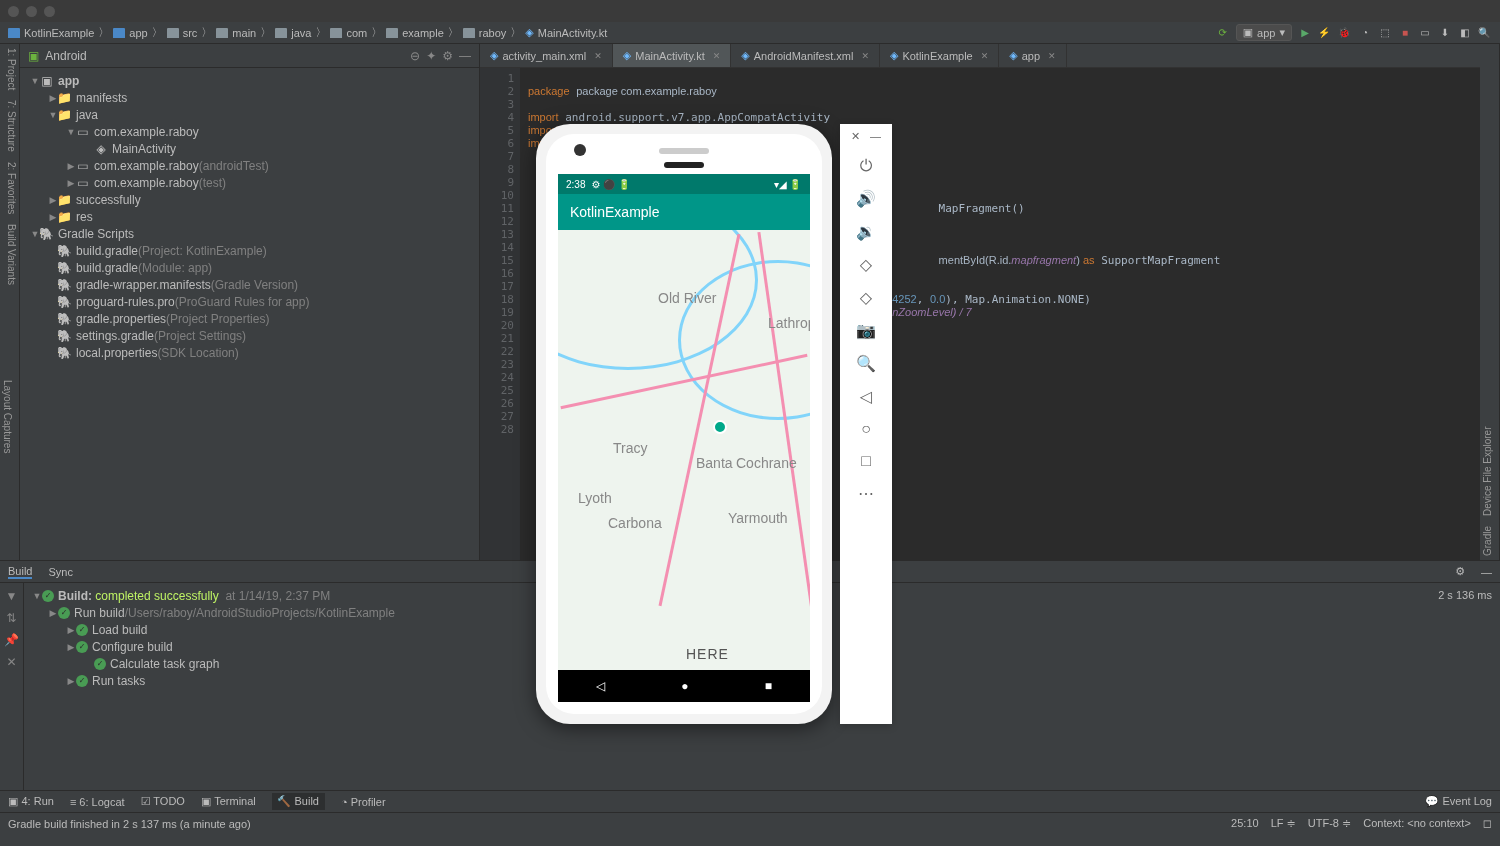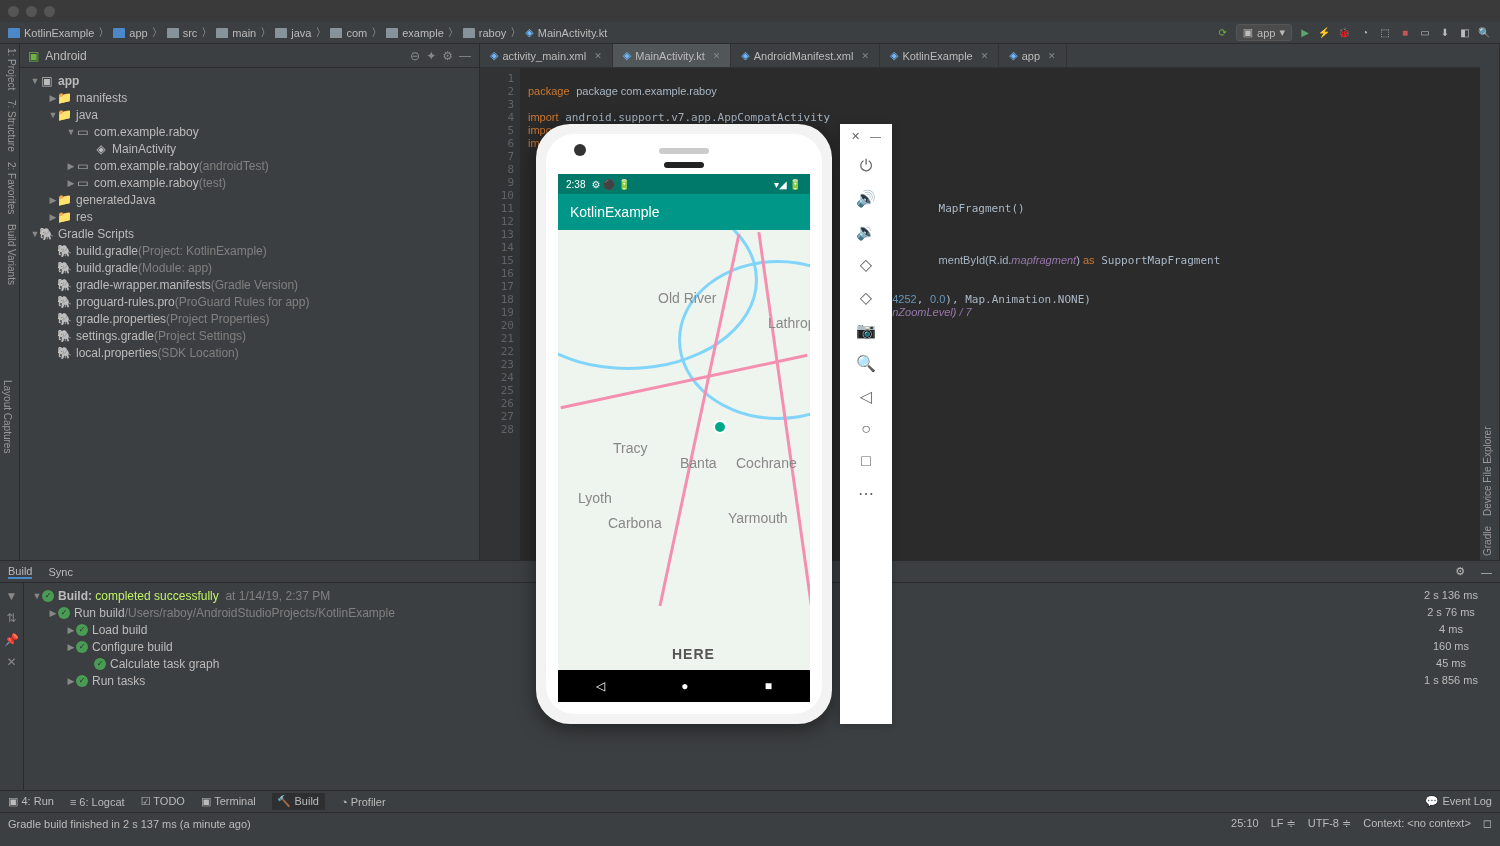--- a/index.html
+++ b/index.html
@@ -49,21 +49,21 @@
 .num { color: #6897bb; }
 .ital { color: #9876aa; font-style: italic; }
 
 
 .bottom-panel { height: 230px; border-top: 1px solid #2b2b2b; background: #3c3f41; display:flex; flex-direction:column;}
 .bp-tabs { height: 22px; display: flex; align-items: center; padding: 0 8px; gap: 16px; border-bottom:1px solid #2b2b2b; font-size:11px;}
 .bp-tabs .active { border-bottom: 2px solid #4a88c7; }
 .bp-content { flex:1; display:flex;}
 .bp-tool-col { width: 24px; border-right:1px solid #2b2b2b; display:flex; flex-direction:column; align-items:center; gap:8px; padding-top:6px; color:#888;}
 .bp-tree { flex:1; padding:4px 0;}
-.bp-times { width: 90px; text-align:center; padding:4px 8px 0 0; font-size:11px; line-height:17px;}
+.bp-times { width: 90px; text-align:right; padding:4px 8px 0 0; font-size:11px; line-height:17px;}
 .bp-item { display:flex; align-items:center; height:17px; padding-left:8px;}
 .ok-circle { width:12px;height:12px;border-radius:50%;background:#499c54;display:inline-flex;align-items:center;justify-content:center;color:#2b2b2b;font-size:8px;margin-right:4px;}
 
 
 .bottom-toolbar { height: 22px; border-top: 1px solid #2b2b2b; display: flex; align-items: center; padding: 0 8px; font-size: 11px; gap: 16px;}
 .bottom-toolbar .active-tool { background: #2d2f30; padding: 2px 6px;}
 
 
 .statusbar { height: 22px; border-top: 1px solid #2b2b2b; display: flex; align-items: center; padding: 0 8px; font-size: 11px; gap: 12px;}
 .statusbar .right { margin-left: auto; display: flex; gap: 12px;}
@@ -207,21 +207,21 @@
         </div>
         <div class="tree-item" style="padding-left: 46px;">
           <span class="arrow">▶</span>
           <span class="tree-icon">▭</span>
           <span class="">com.example.raboy</span> 
           <span class="dim">(test)</span>
         </div>
         <div class="tree-item" style="padding-left: 28px;">
           <span class="arrow">▶</span>
           <span class="tree-icon">📁</span>
-          <span class="">generatedJava</span>
+          <span class="">successfully</span>
         </div>
         <div class="tree-item" style="padding-left: 28px;">
           <span class="arrow">▶</span>
           <span class="tree-icon">📁</span>
           <span class="">res</span>
         </div>
         <div class="tree-item" style="padding-left: 10px;">
           <span class="arrow">▼</span>
           <span class="tree-icon">🐘</span>
           <span class="">Gradle Scripts</span>
@@ -333,27 +333,20 @@
       <div id="build-tree-items">
           <div class="bp-item" style="padding-left: 24px;"><span class="arrow">▶</span><span class="ok-circle">✓</span>Run build <span class="dim">/Users/raboy/AndroidStudioProjects/KotlinExample</span></div>
           <div class="bp-item" style="padding-left: 42px;"><span class="arrow">▶</span><span class="ok-circle">✓</span>Load build</div>
           <div class="bp-item" style="padding-left: 42px;"><span class="arrow">▶</span><span class="ok-circle">✓</span>Configure build</div>
           <div class="bp-item" style="padding-left: 60px;"><span class="arrow">&nbsp;</span><span class="ok-circle">✓</span>Calculate task graph</div>
           <div class="bp-item" style="padding-left: 42px;"><span class="arrow">▶</span><span class="ok-circle">✓</span>Run tasks</div>
         </div>
     </div>
     <div class="bp-times">
       <div>2 s 136 ms</div>
-      <div id="build-times-list">
-          <div>2 s 76 ms</div>
-          <div>4 ms</div>
-          <div>160 ms</div>
-          <div>45 ms</div>
-          <div>1 s 856 ms</div>
-        </div>
     </div>
   </div>
 </div>
 
 <div class="bottom-toolbar">
   <span>▣ <span>4: Run</span></span>
   <span>≡ <span>6: Logcat</span></span>
   <span>☑ <span>TODO</span></span>
   <span>▣ <span>Terminal</span></span>
   <span class="active-tool">🔨 <span>Build</span></span>
@@ -390,26 +383,26 @@
         </div>
         <div class="map-area">
           <div class="map-river" style="top:-40px;left:-60px;width:260px;height:180px;border-width:3px"></div>
           <div class="map-river" style="top:30px;left:120px;width:200px;height:160px;border-width:3px"></div>
           <div class="map-road" style="top:0;left:230px;width:3px;height:100%;transform:rotate(-8deg)"></div>
           <div class="map-road" style="top:150px;left:0;width:100%;height:3px;transform:rotate(-12deg)"></div>
           <div class="map-road" style="top:0;left:140px;width:3px;height:380px;transform:rotate(12deg)"></div>
           <span class="map-label" style="top:60px;left:100px">Old River</span>
           <span class="map-label" style="top:85px;left:210px">Lathrop</span>
           <span class="map-label" style="top:210px;left:55px">Tracy</span>
-          <span class="map-label" style="top:225px;left:122px">Banta</span>
+          <span class="map-label" style="top:225px;left:138px">Banta</span>
           <span class="map-label" style="top:285px;left:50px">Carbona</span>
           <span class="map-label" style="top:280px;left:170px">Yarmouth</span>
           <span class="map-label" style="top:225px;left:178px">Cochrane</span>
           <span class="map-label" style="top:260px;left:20px">Lyoth</span>
-          <span class="map-label" style="bottom:8px;left:114px;color:#555;font-weight:bold;letter-spacing:1px">HERE</span>
+          <span class="map-label" style="bottom:8px;left:128px;color:#555;font-weight:normal;letter-spacing:1px">HERE</span>
           <div style="position:absolute;top:190px;left:155px;width:14px;height:14px;background:#00a88a;border-radius:50%;border:2px solid #fff"></div>
         </div>
         <div class="nav-buttons">
           <span>◁</span>
           <span>●</span>
           <span>■</span>
         </div>
       </div>
     </div>
   </div>

